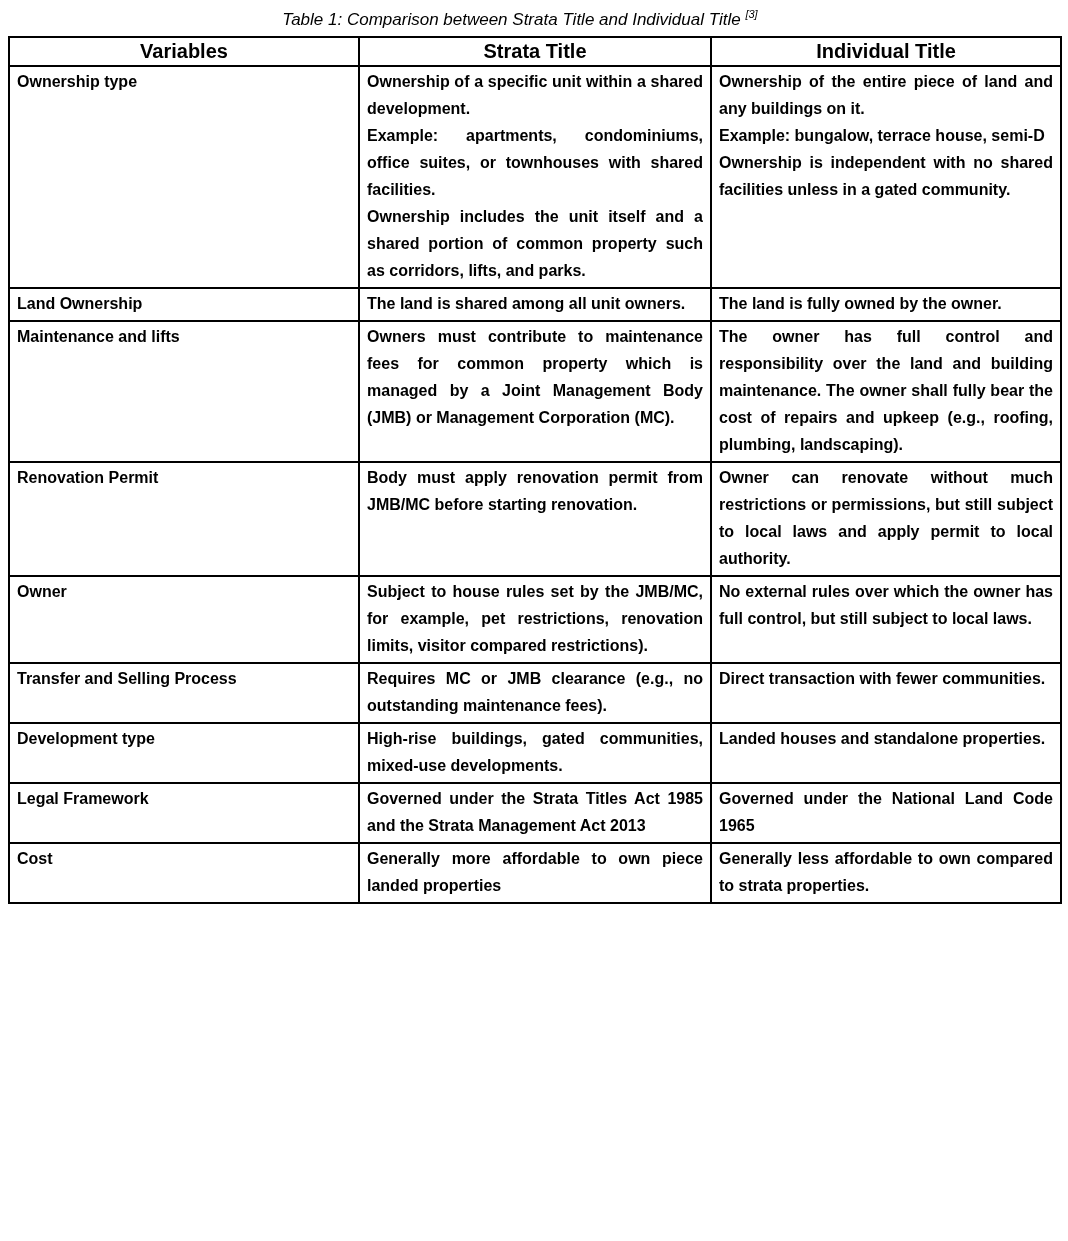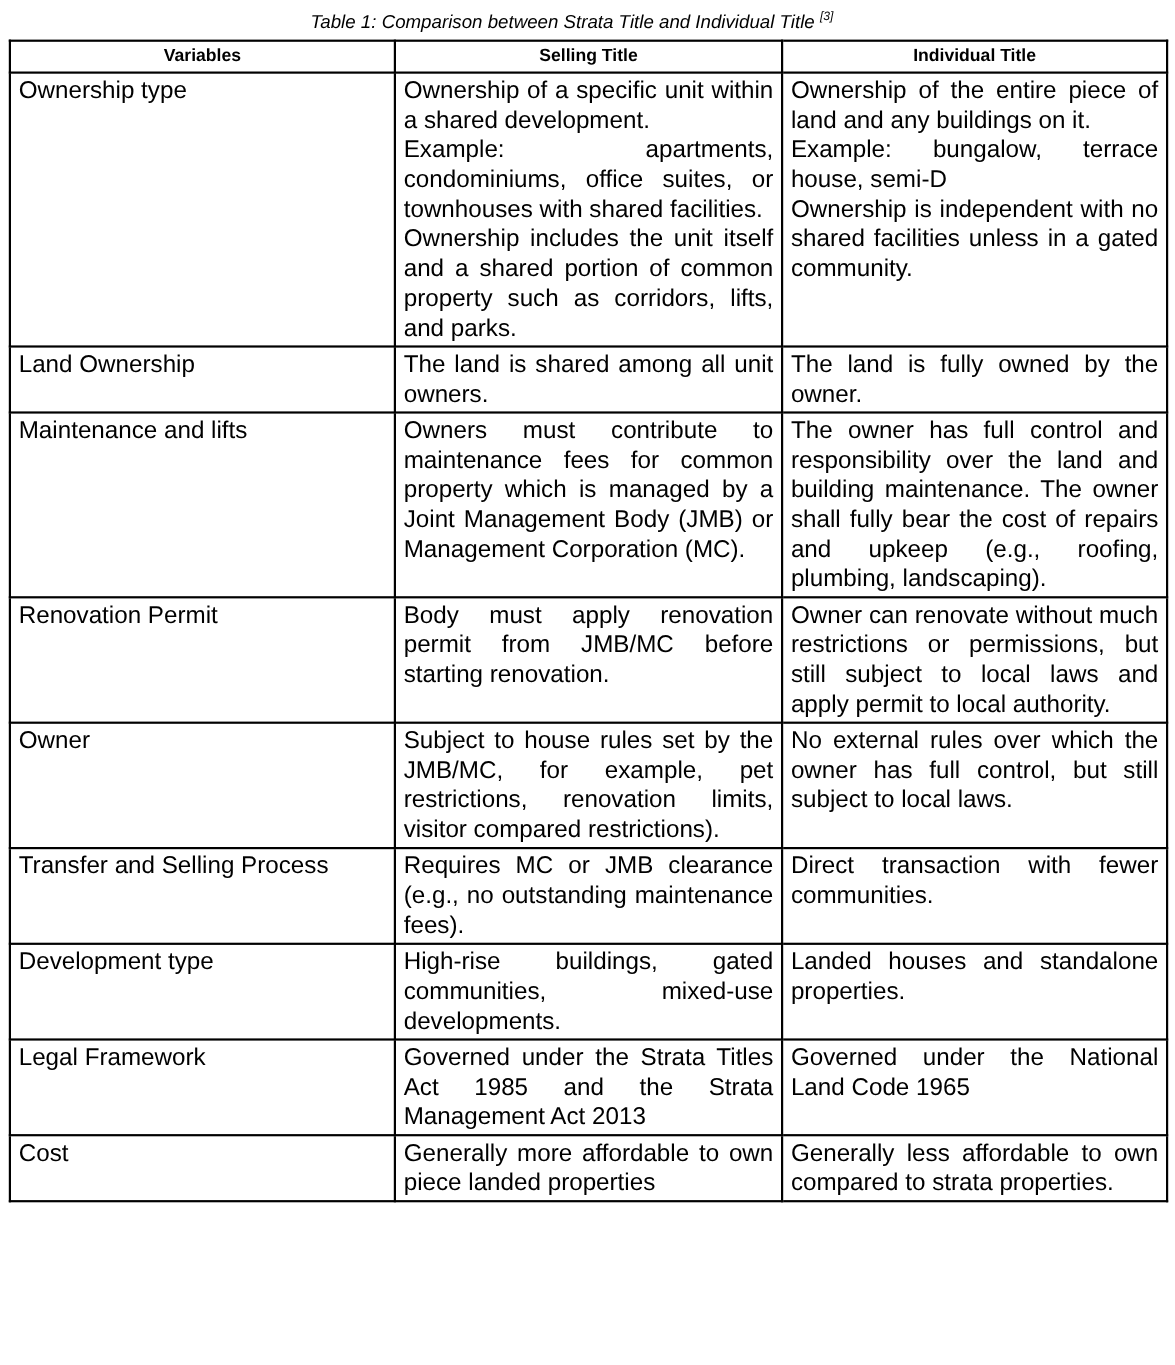--- a/index.html
+++ b/index.html
@@ -37,31 +37,32 @@
     border-collapse: collapse;
     table-layout: fixed;
     width: 1052px;
   }
   table.comparison th,
   table.comparison td {
     border: 2px solid #000000;
     box-sizing: border-box;
   }
   table.comparison th {
-    font-size: 16px;
+    font-size: 20px;
     font-weight: bold;
     text-align: center;
     padding: 1px 4px 2px 4px;
     line-height: 24px;
   }
   table.comparison td {
-    font-size: 22px;
+    font-size: 16px;
     line-height: 27px;
     vertical-align: top;
     padding: 1px 7px 3px 7px;
+    font-weight: bold;
   }
   td.var-cell {
     text-align: left;
   }
   td.body-cell {
     text-align: justify;
     white-space: pre-line;
   }
 </style>
 </head>
@@ -74,21 +75,21 @@
 
   <table class="comparison">
     <colgroup>
       <col style="width:350px">
       <col style="width:352px">
       <col style="width:350px">
     </colgroup>
     <thead>
       <tr>
         <th>Variables</th>
-        <th>Selling Title</th>
+        <th>Strata Title</th>
         <th>Individual Title</th>
       </tr>
     </thead>
     <tbody>
         <tr>
           <td class="var-cell">Ownership type</td>
           <td class="body-cell">Ownership of a specific unit within a shared development.
 Example: apartments, condominiums, office suites, or townhouses with shared facilities.
 Ownership includes the unit itself and a shared portion of common property such as corridors, lifts, and parks.</td>
           <td class="body-cell">Ownership of the entire piece of land and any buildings on it.

